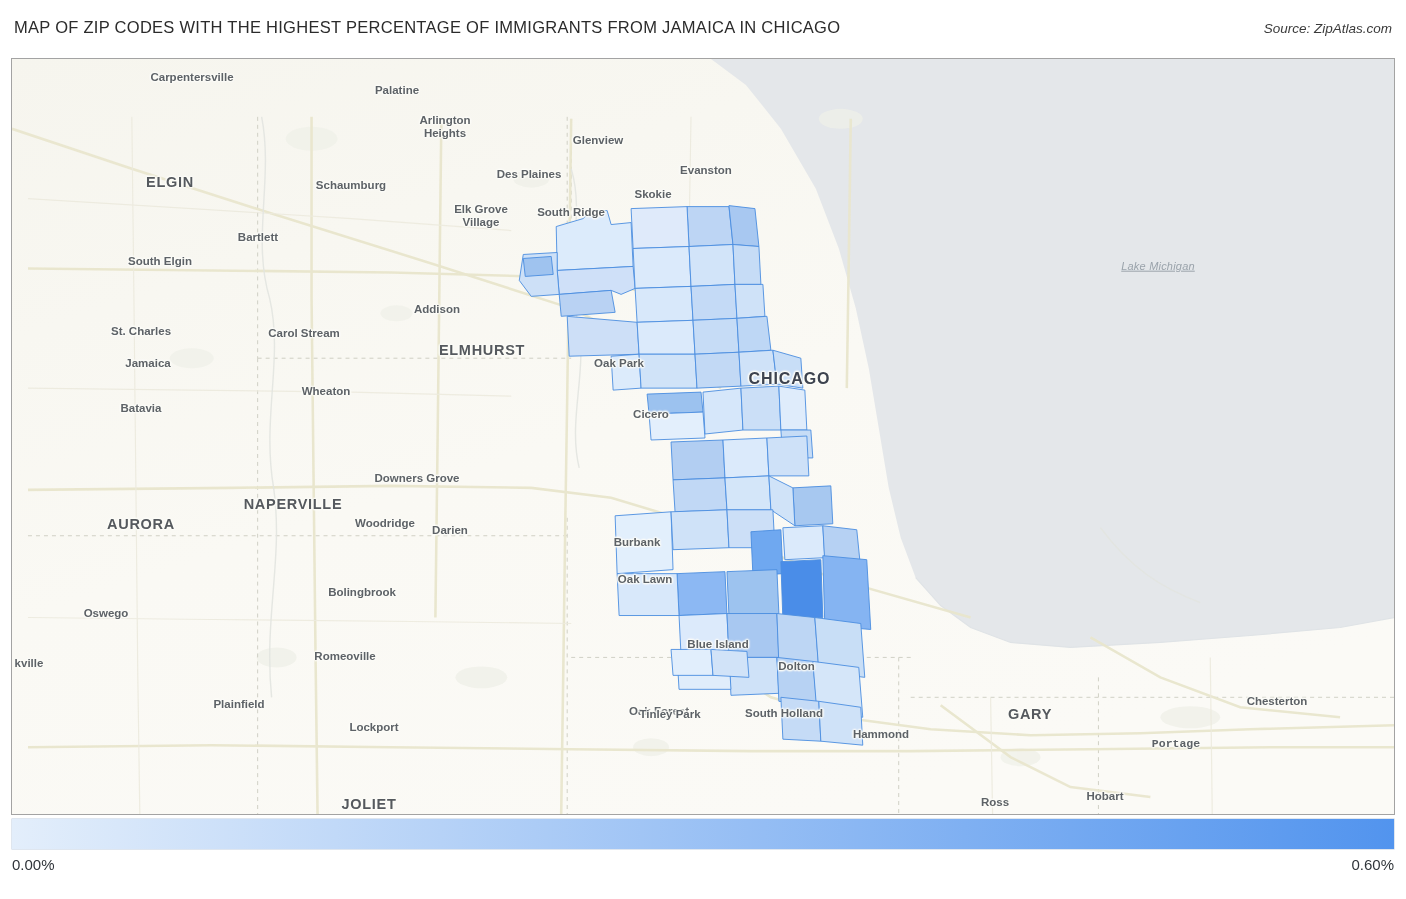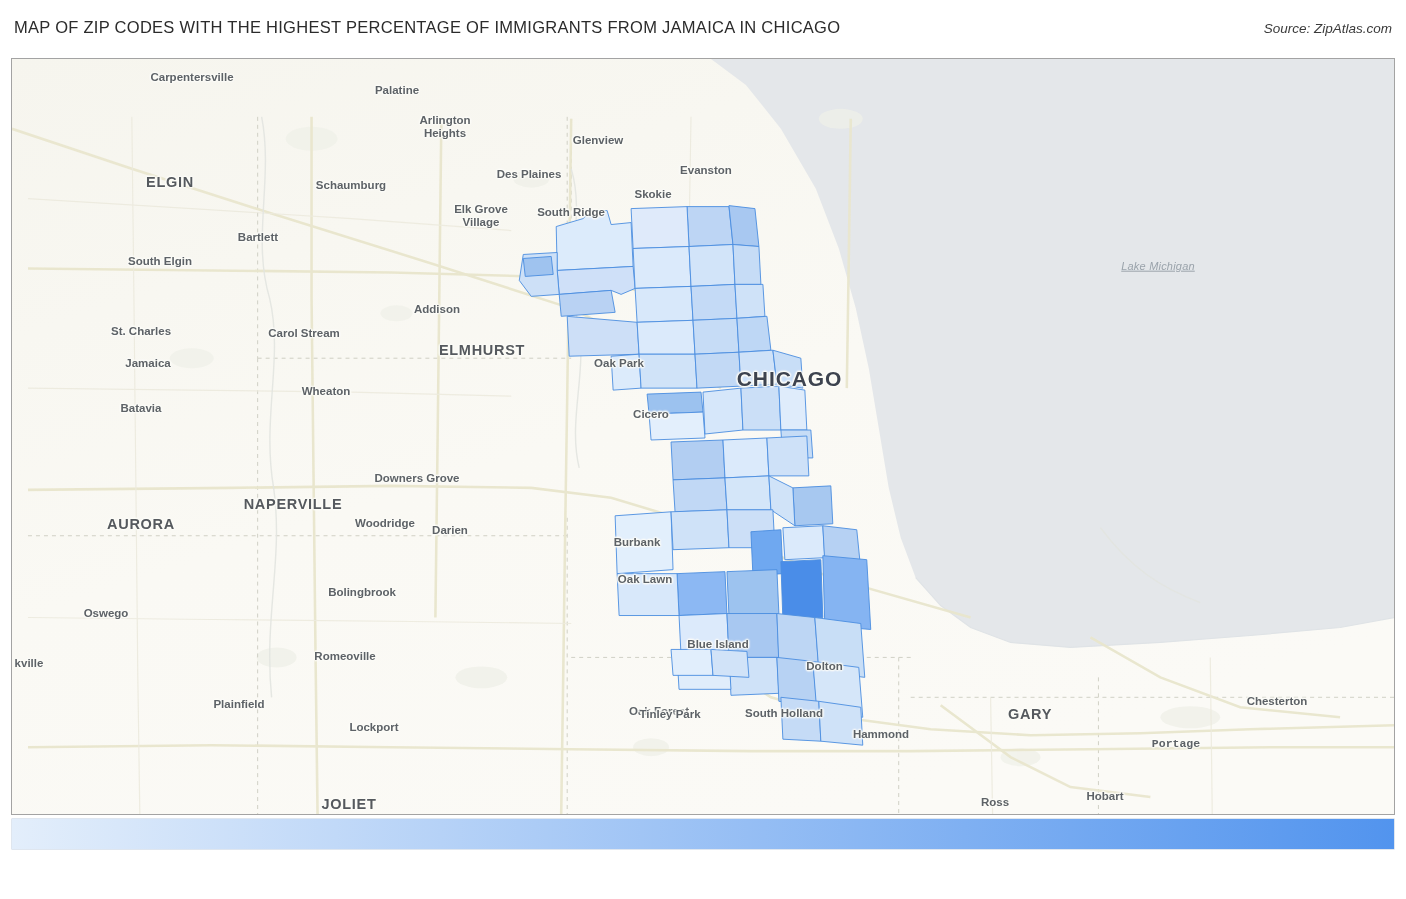--- a/index.html
+++ b/index.html
@@ -49,21 +49,21 @@
     white-space:nowrap;
     transform:translate(-50%,-50%);
     text-shadow:
        0 0 3px #fdfdf8, 0 0 3px #fdfdf8, 0 0 2px #fdfdf8,
        1px 0 2px #fdfdf8,-1px 0 2px #fdfdf8,0 1px 2px #fdfdf8,0 -1px 2px #fdfdf8;
     pointer-events:none;
     line-height:1.15;
     text-align:center;
   }
   .place.big{font-size:14.5px;letter-spacing:.7px;color:#55595e;}
-  .place.major{font-size:21px;letter-spacing:.9px;color:#3d434f;font-weight:700;padding-left:41px;}
+  .place.major{font-size:16px;letter-spacing:.9px;color:#3d434f;font-weight:700;padding-left:41px;}
   .place.lake{
     font-size:11px;font-style:italic;font-weight:400;
     color:#9aa3ab;text-shadow:none;letter-spacing:.2px;text-decoration:underline;
   }
 
   
   #legend{position:absolute;left:11px;top:818px;width:1384px;}
   #legend-bar{
     width:1384px;height:32px;
     border:1px solid #dfe6ef;
@@ -275,32 +275,36 @@
       <div class="place big" style="left: 129px; top: 465px;">AURORA</div>
       <div class="place" style="left: 373px; top: 465px;">Woodridge</div>
       <div class="place" style="left: 438px; top: 472px;">Darien</div>
       <div class="place" style="left: 625px; top: 484px;">Burbank</div>
       <div class="place" style="left: 633px; top: 521px;">Oak Lawn</div>
       <div class="place" style="left: 350px; top: 534px;">Bolingbrook</div>
       <div class="place" style="left: 94px; top: 555px;">Oswego</div>
       <div class="place" style="left: 706px; top: 586px;">Blue Island</div>
       <div class="place" style="left: 333px; top: 598px;">Romeoville</div>
       <div class="place" style="left: 17px; top: 605px;">kville</div>
-      <div class="place" style="left: 800px; top: 608px; padding-left: 25px;">Dolton</div>
+      <div class="place" style="left: 772px; top: 608px; padding-left: 25px;">Dolton</div>
       <div class="place" style="left: 227px; top: 646px;">Plainfield</div>
       <div class="place" style="left: 647px; top: 653px;">Oak Forest</div>
       <div class="place" style="left: 772px; top: 655px;">South Holland</div>
       <div class="place big" style="left: 1018px; top: 655px;">GARY</div>
       <div class="place" style="left: 1265px; top: 643px;">Chesterton</div>
       <div class="place" style="left: 869px; top: 676px;">Hammond</div>
       <div class="place" style="left: 1164px; top: 685px; font-family: Liberation Mono, monospace;">Portage</div>
       <div class="place" style="left: 362px; top: 669px;">Lockport</div>
       <div class="place" style="left: 610px; top: 656px; margin-left: 48px;">Tinley Park</div>
       <div class="place" style="left: 1093px; top: 738px;">Hobart</div>
       <div class="place" style="left: 983px; top: 744px;">Ross</div>
-      <div class="place big" style="left: 337px; top: 745px; text-align: center;">JOLIET</div>
+      <div class="place big" style="left: 357px; top: 745px; text-align: center;">JOLIET</div>
       <div class="place lake" style="left: 1146px; top: 207px;">Lake Michigan</div>
     </div>
 </div>
 
 <div id="legend">
   <div id="legend-bar" style="background: linear-gradient(to right, rgb(227, 238, 251) 0%, rgb(82, 148, 238) 100%);"></div>
+  <div id="legend-labels">
+    <span id="legend-min">0.00%</span>
+    <span id="legend-max">0.60%</span>
+  </div>
 </div>
 
 </body></html>

